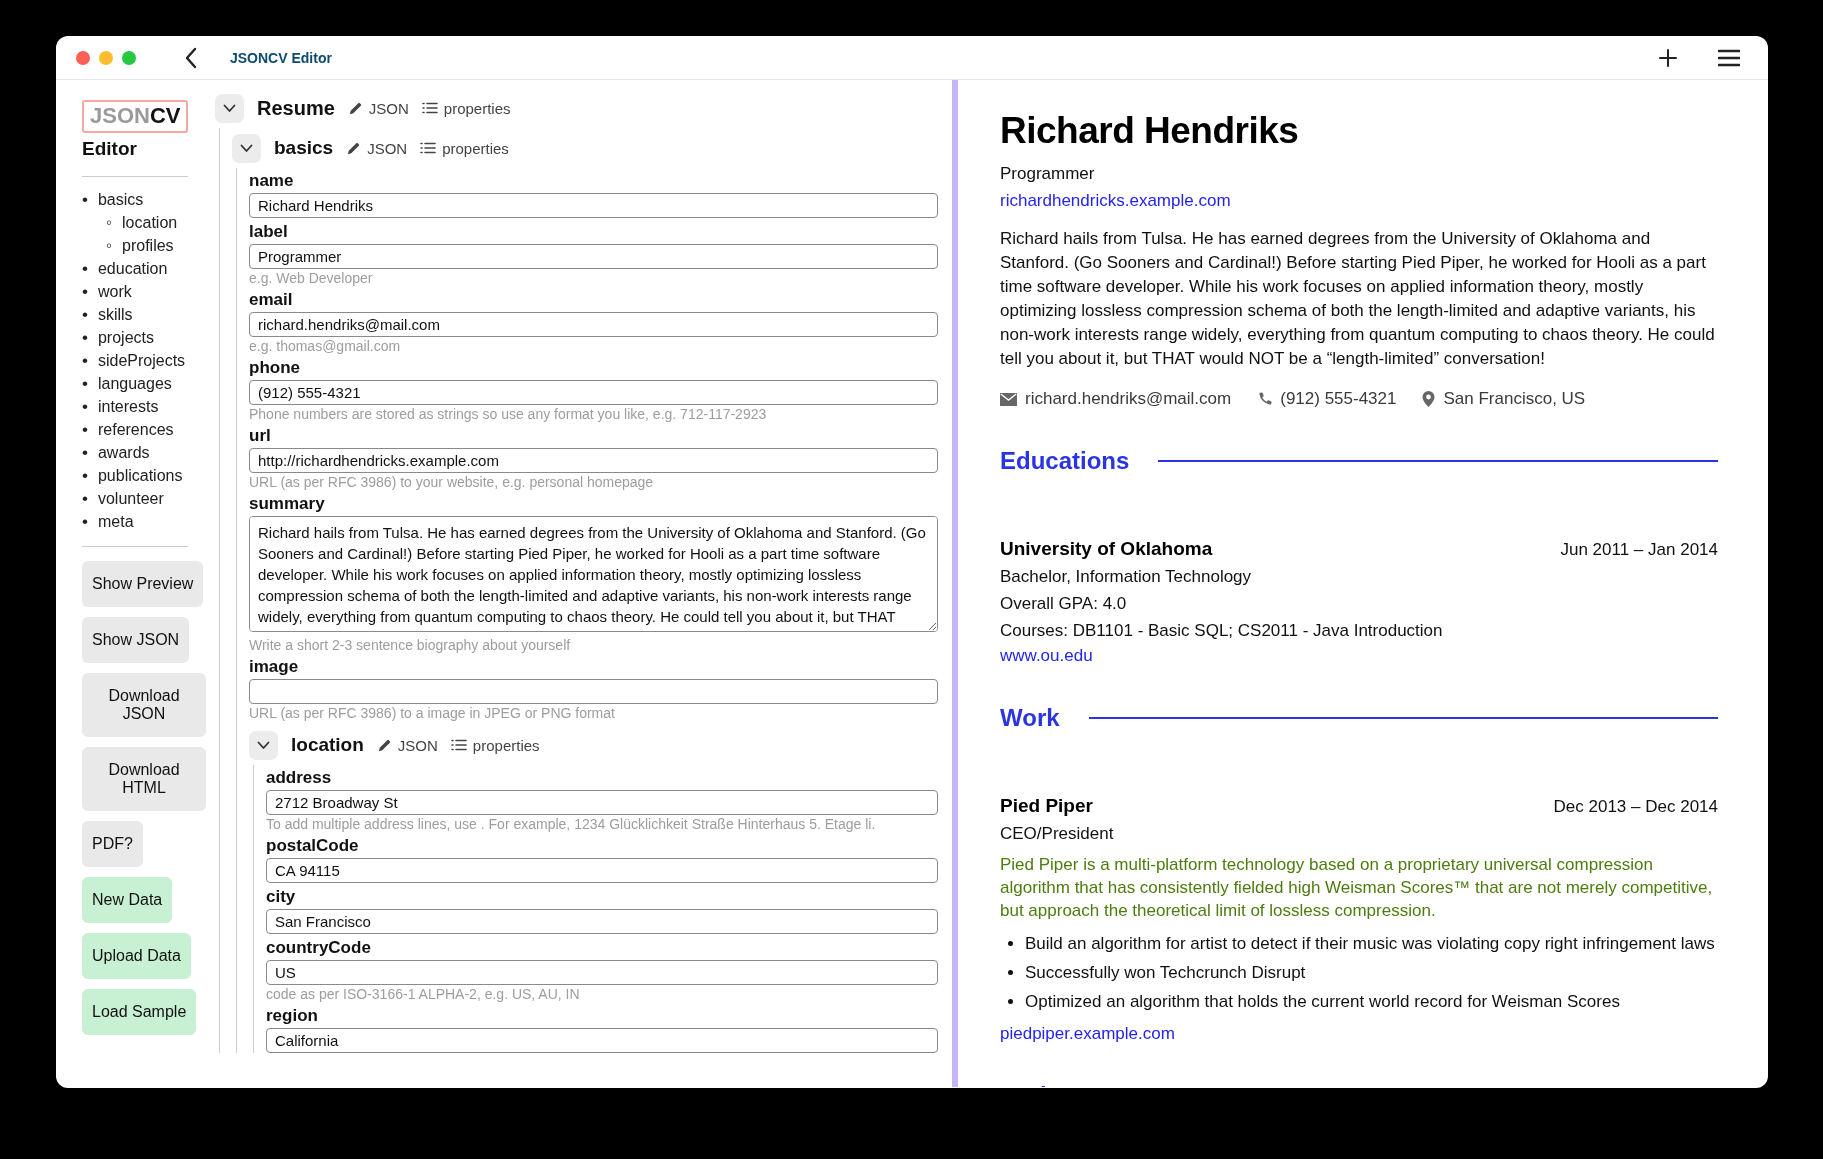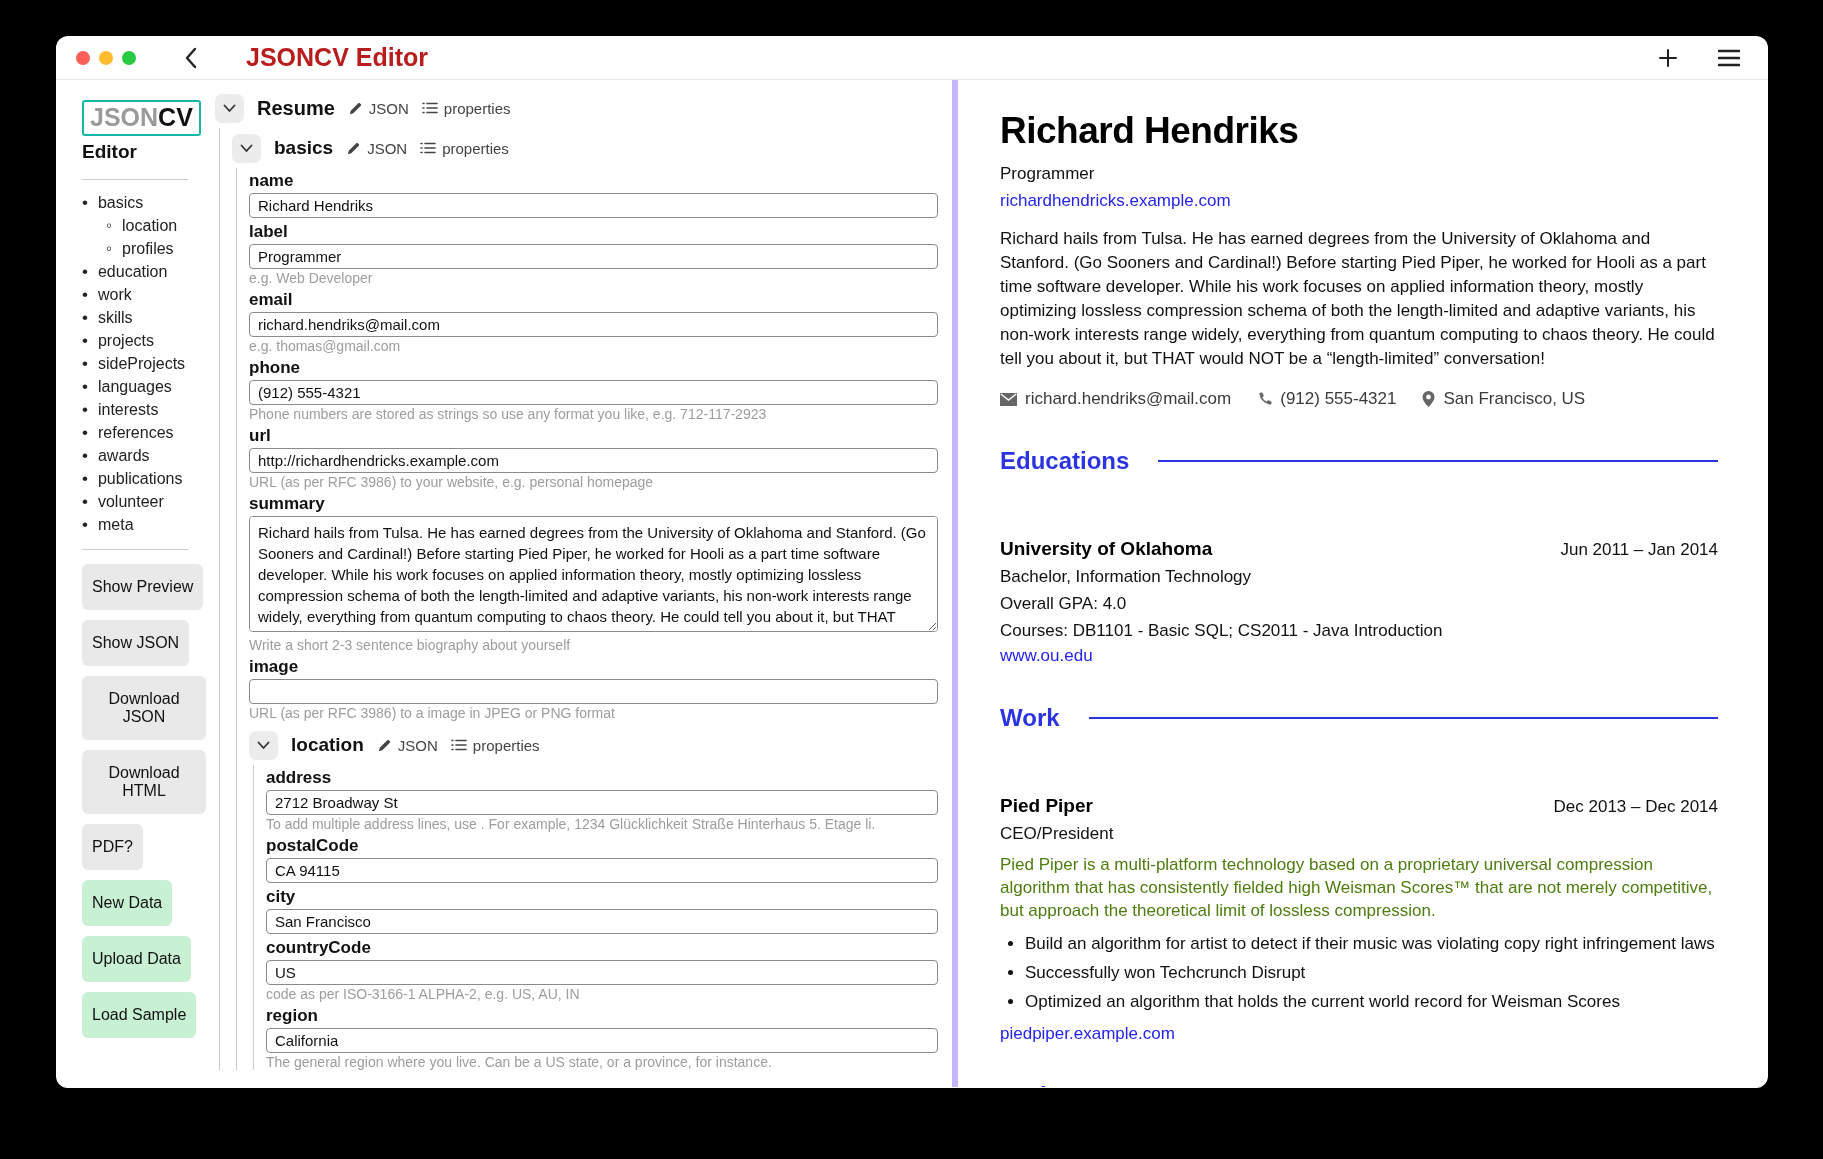--- a/index.html
+++ b/index.html
@@ -8,30 +8,30 @@
     position:absolute; left:56px; top:36px; width:1712px; height:1052px;
     background:#fff; border-radius:12px; overflow:hidden;
     box-shadow:0 10px 40px rgba(0,0,0,.6);
   }
   
   .titlebar { height:44px; border-bottom:1px solid #e6e6e6; display:flex; align-items:center; padding:0 28px 0 20px; }
   .traffic { display:flex; gap:9px; }
   .dot { width:14px; height:14px; border-radius:50%; }
   .dot.red{ background:#ff5f57; } .dot.yellow{ background:#febc2e; } .dot.green{ background:#28c840; }
   .tb-back { margin-left:48px; display:flex; align-items:center; color:#222; }
-  .tb-title { margin-left:48px; font-size:25px; font-weight:700; color:#b91c1c; }
+  .tb-title { margin-left:32px; font-size:14px; font-weight:700; color:#0c4a6e; }
   .tb-spacer { flex:1; }
   .tb-icon { display:flex; align-items:center; color:#222; margin-left:40px; }
   
   .content { display:flex; height:1007px; }
   .sidebar { width:150px; flex-shrink:0; padding:20px 0 0 26px; }
   .form-panel { width:752px; flex-shrink:0; padding:12px 14px 0 9px; border-right:6px solid #c4b5fd; overflow:hidden; }
   .preview { flex:1; padding:30px 50px 0 42px; overflow:hidden; }
   
-  .logo-box { display:inline-block; border:2px solid #14b8a6; border-radius:3px; padding:1px 6px 2px; font-size:25px; font-weight:700; }
+  .logo-box { display:inline-block; border:2px solid #fca5a5; border-radius:3px; padding:1px 6px 2px; font-size:22px; font-weight:700; }
   .logo-json { color:#9a9a9a; } .logo-cv { color:#111; }
   .logo-sub { font-size:19px; font-weight:700; margin-top:5px; color:#111; }
   .side-hr { border:none; border-top:1px solid #ccc; margin:16px 18px 14px 0; }
   .nav { list-style:none; font-size:16px; color:#222; }
   .nav li { margin-bottom:6px; line-height:17px; cursor:pointer; }
   .nav li::before { content:"•"; font-size:17px; margin-right:10px; }
   .nav li.sub { margin-left:24px; }
   .nav li.sub::before { content:"◦"; }
   .side-btn { display:block; border:none; background:#e9e9e9; color:#111; font-family:inherit;
     font-size:16px; padding:14px 10px; border-radius:6px; margin-bottom:10px; cursor:pointer; }
@@ -270,21 +270,20 @@
                 <input value="San Francisco" style="">
               </div>
               <div class="field">
                 <label>countryCode</label>
                 <input value="US" style="">
                 <div class="hint">code as per ISO-3166-1 ALPHA-2, e.g. US, AU, IN</div>
               </div>
               <div class="field">
                 <label>region</label>
                 <input value="California" style="">
-                <div class="hint">The general region where you live. Can be a US state, or a province, for instance.</div>
               </div>
             </div>
           </div>
 
         </div>
       </div>
     </div>
 
     <div class="preview">
       <div class="p-name">Richard Hendriks</div>

